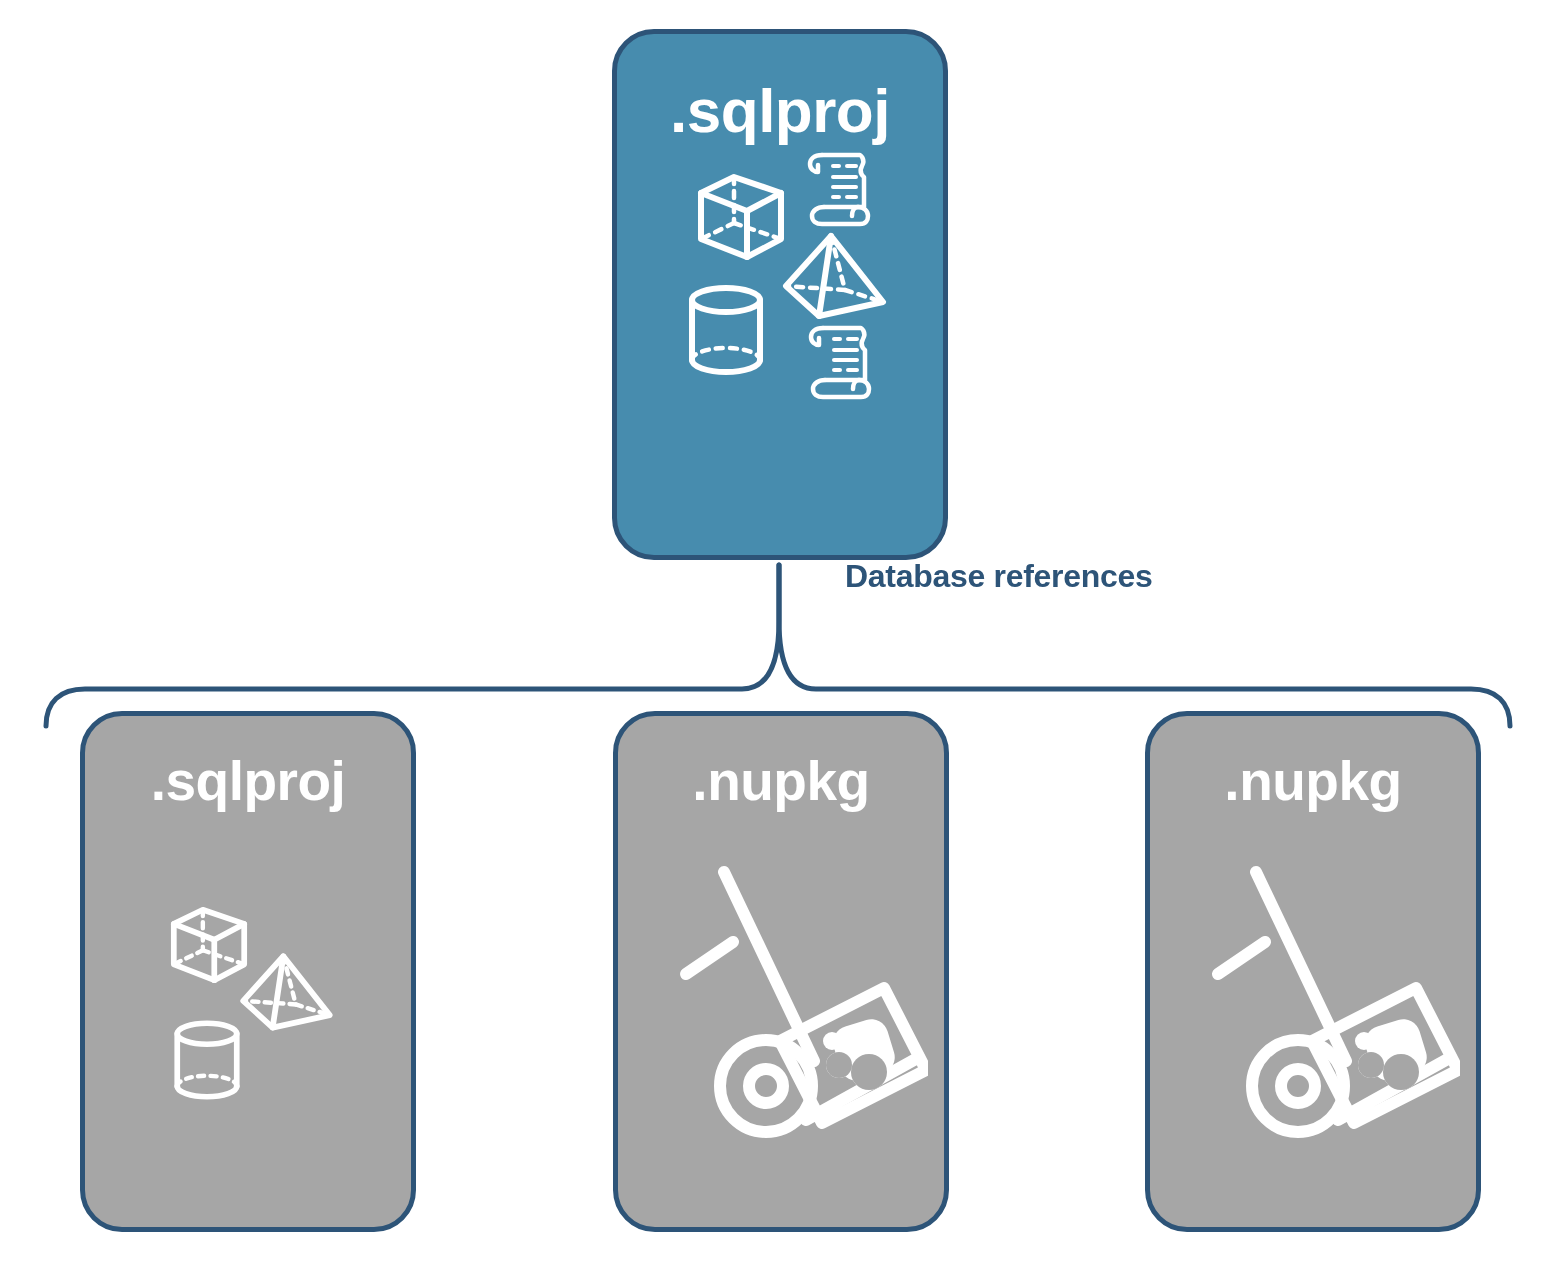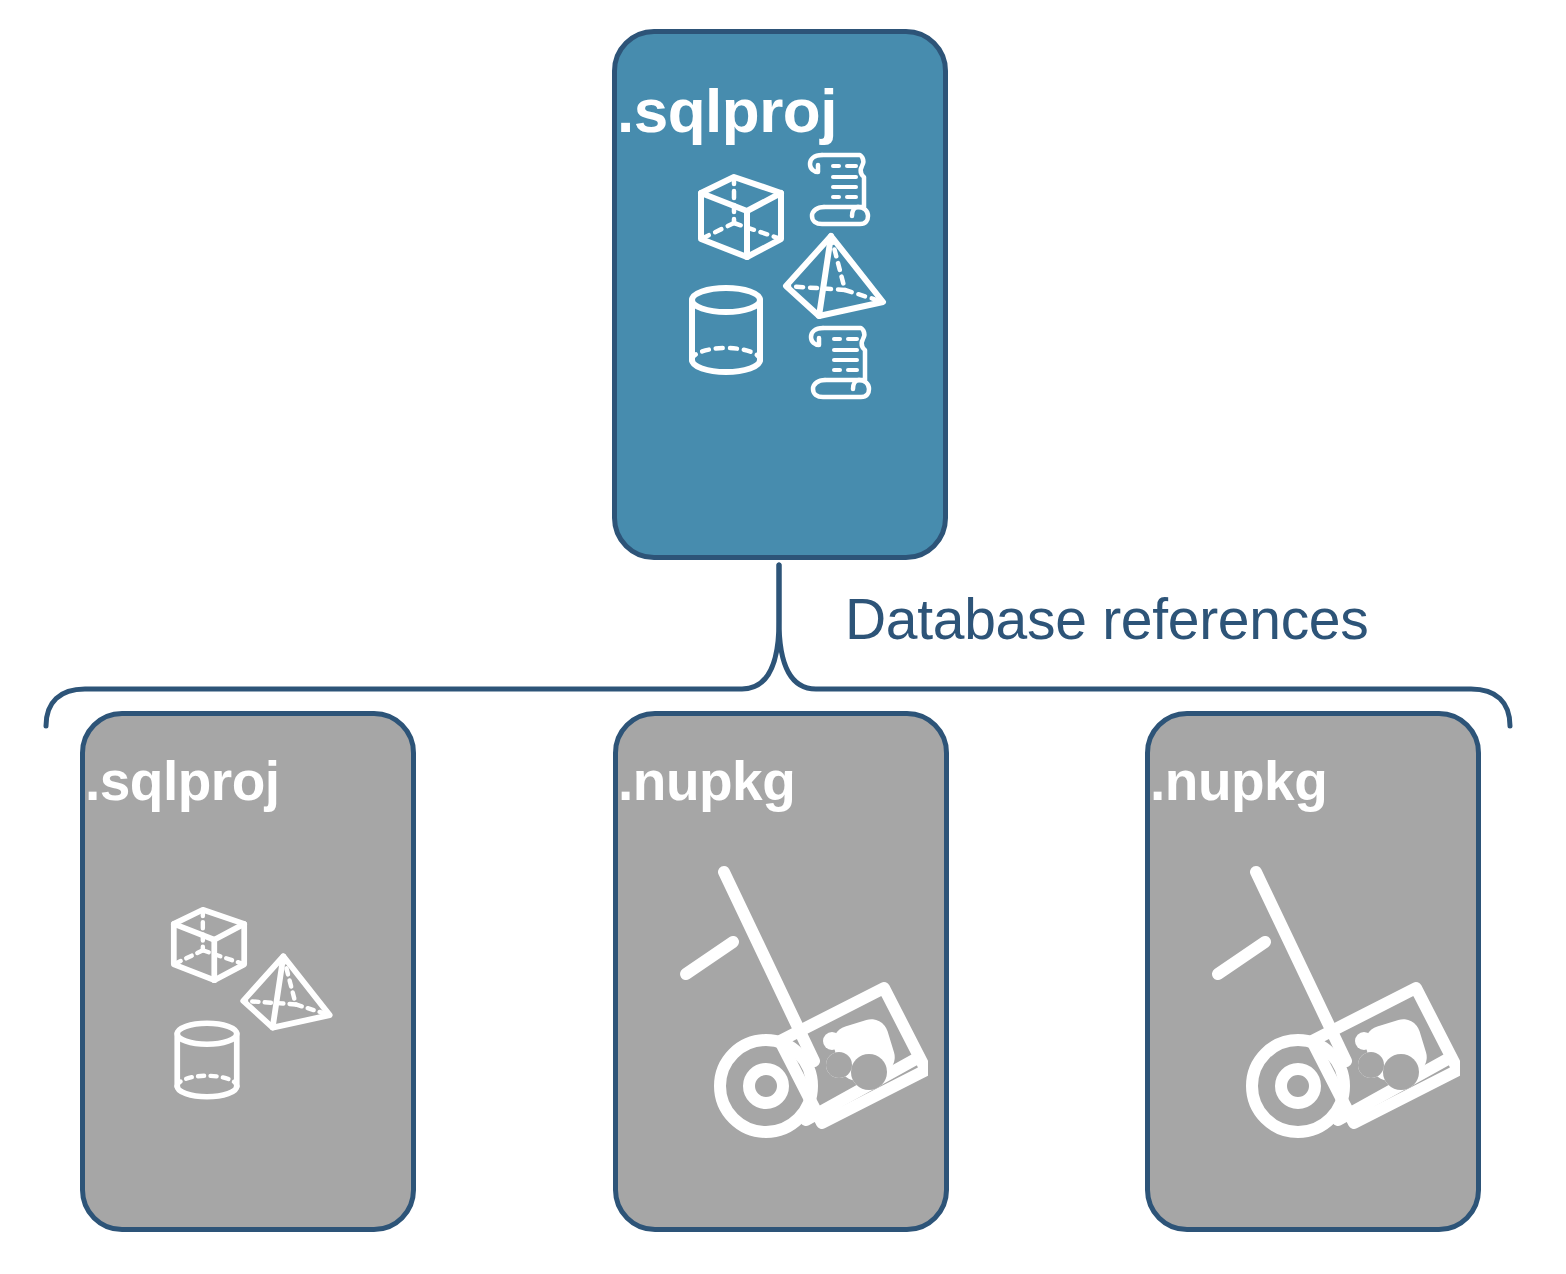--- a/index.html
+++ b/index.html
@@ -20,20 +20,21 @@
   }
 
   
   .card {
     position: absolute;
     box-sizing: border-box;
     border-radius: 42px;
     border: 5px solid #2d5478;
     display: flex;
     flex-direction: column;
+    align-items: center;
   }
   .card.primary { background: #478cae; }
   .card.secondary { background: #a6a6a6; }
 
   .card-title {
     color: #ffffff;
     font-weight: bold;
     letter-spacing: -0.5px;
     line-height: 1;
     user-select: none;
@@ -62,23 +63,23 @@
     position: absolute;
     left: 0;
     top: 0;
     width: 1566px;
     height: 1274px;
     pointer-events: none;
   }
   #brace-label {
     position: absolute;
     left: 845px;
-    top: 586px;
-    font-size: 57px;
-    font-weight: normal;
+    top: 558px;
+    font-size: 32px;
+    font-weight: bold;
     color: #2d5478;
     letter-spacing: -0.3px;
     white-space: nowrap;
     user-select: none;
   }
 </style>
 </head>
 <body>
 
 <div id="stage">

